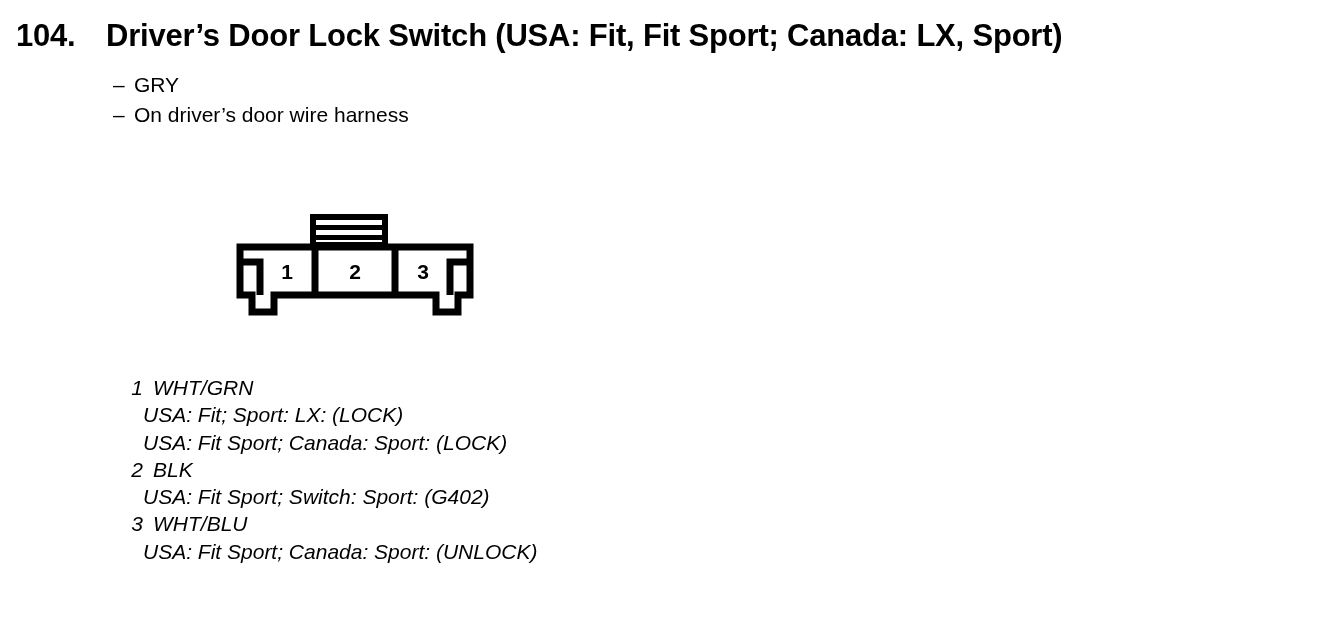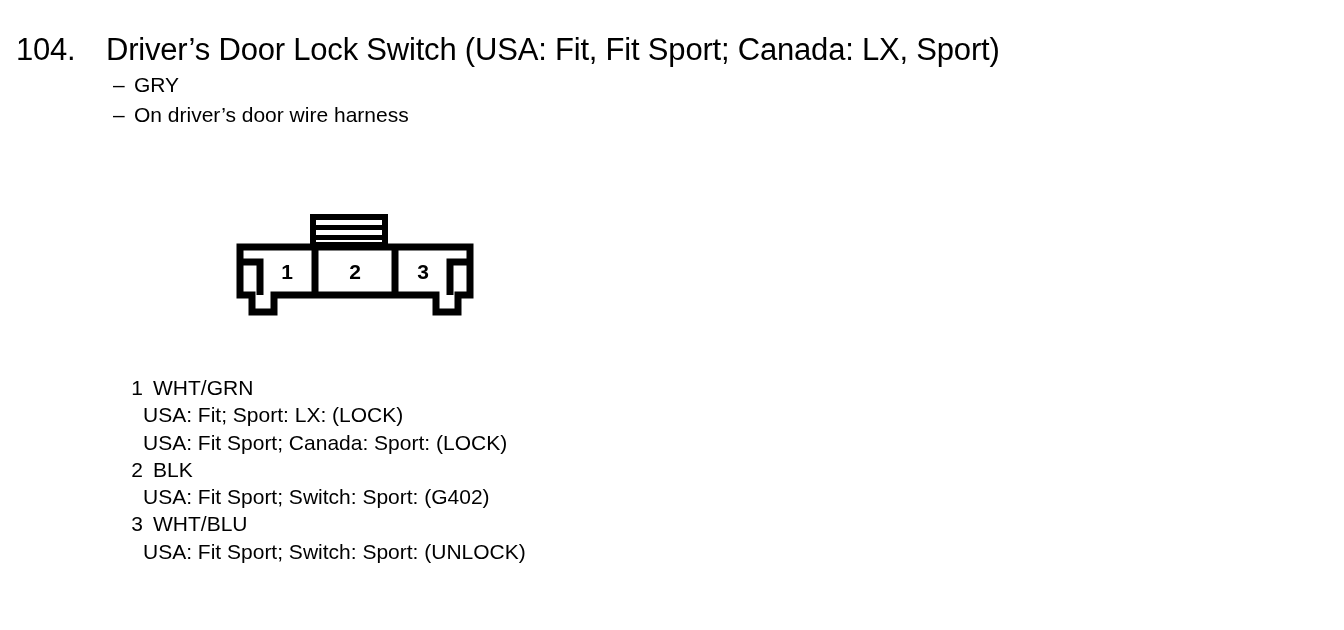--- a/index.html
+++ b/index.html
@@ -15,23 +15,23 @@
     font-family: "Liberation Sans", sans-serif;
     color: #000000;
     overflow: hidden;
     -webkit-font-smoothing: none;
   }
 
   
   #title-row {
     position: absolute;
     left: 16px;
-    top: 32px;
+    top: 18px;
     white-space: nowrap;
-    font-weight: normal;
+    font-weight: bold;
     font-size: 31px;
     line-height: 36px;
     letter-spacing: -0.2px;
   }
   #title-number {
     display: inline-block;
     width: 90px;
   }
   #title-text { display: inline; }
 
@@ -65,20 +65,21 @@
     fill: #000000;
   }
 
   
   #pin-list {
     position: absolute;
     left: 118px;
     top: 374px;
     font-size: 21px;
     line-height: 27.3px;
+    font-style: italic;
   }
   .pin-entry { margin-bottom: 0; }
   .pin-head { white-space: nowrap; }
   .pin-index {
     display: inline-block;
     width: 25px;
     text-align: right;
   }
   .pin-color {
     display: inline-block;
@@ -158,16 +159,16 @@
     <div class="pin-head">
       <span class="pin-index">2</span><span class="pin-color">BLK</span>
     </div>
     <div class="pin-note">USA: Fit Sport; Switch: Sport: (G402)</div>
   </div>
 
   <div class="pin-entry">
     <div class="pin-head">
       <span class="pin-index">3</span><span class="pin-color">WHT/BLU</span>
     </div>
-    <div class="pin-note">USA: Fit Sport; Switch: Sport: (UNLOCK)</div>
+    <div class="pin-note">USA: Fit Sport; Canada: Sport: (UNLOCK)</div>
   </div>
 
 </div>
 
 </body></html>

